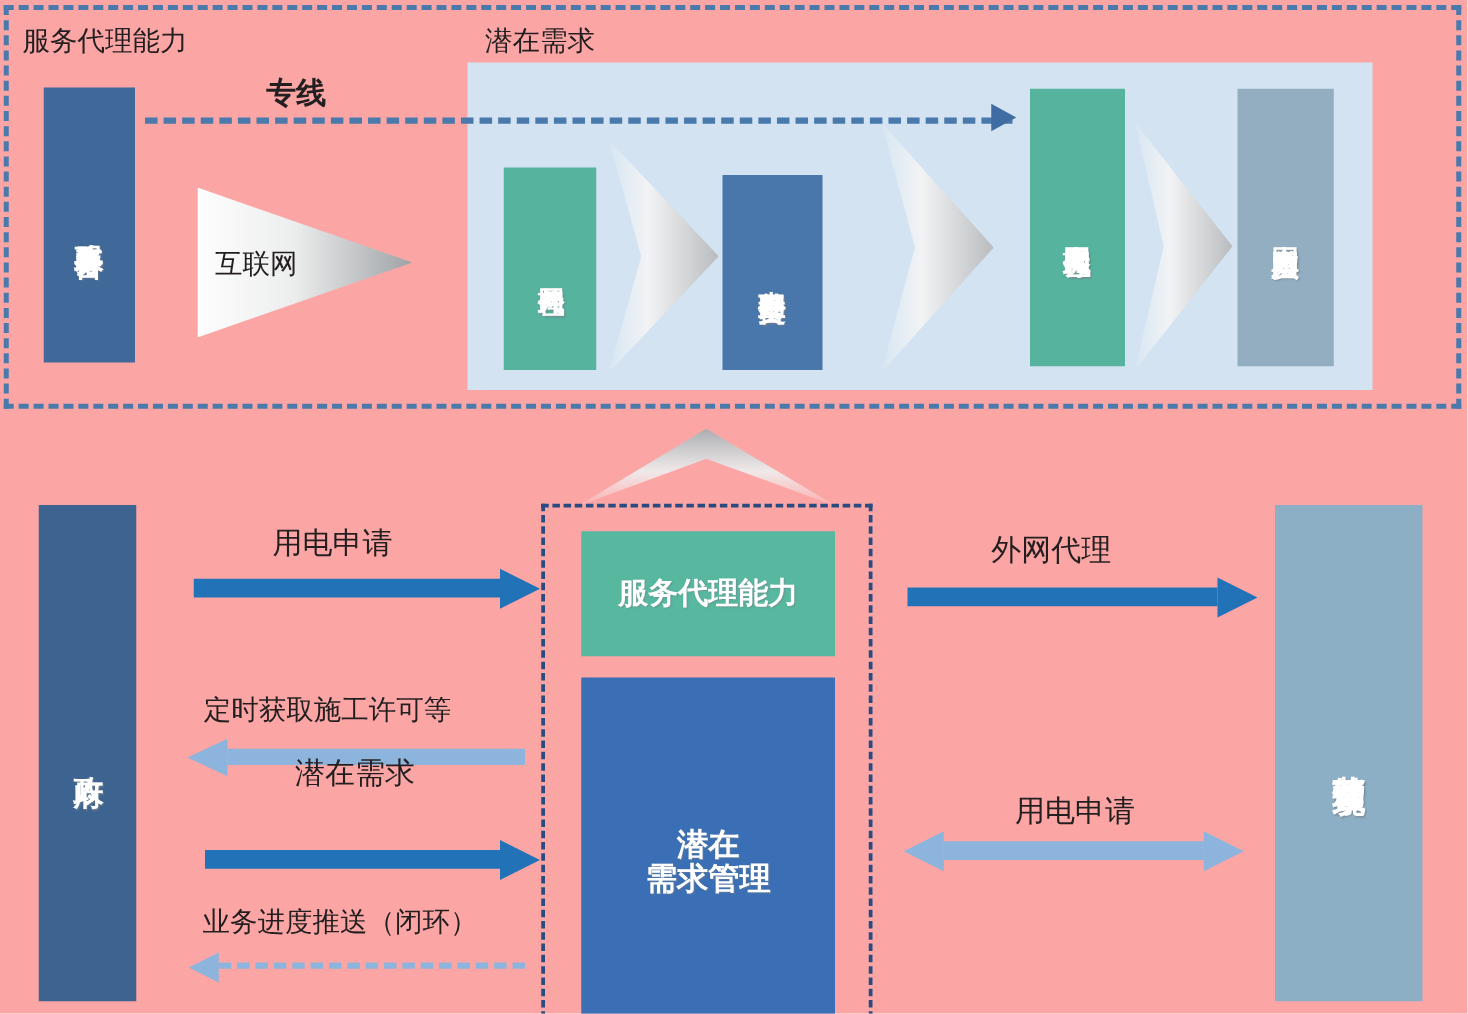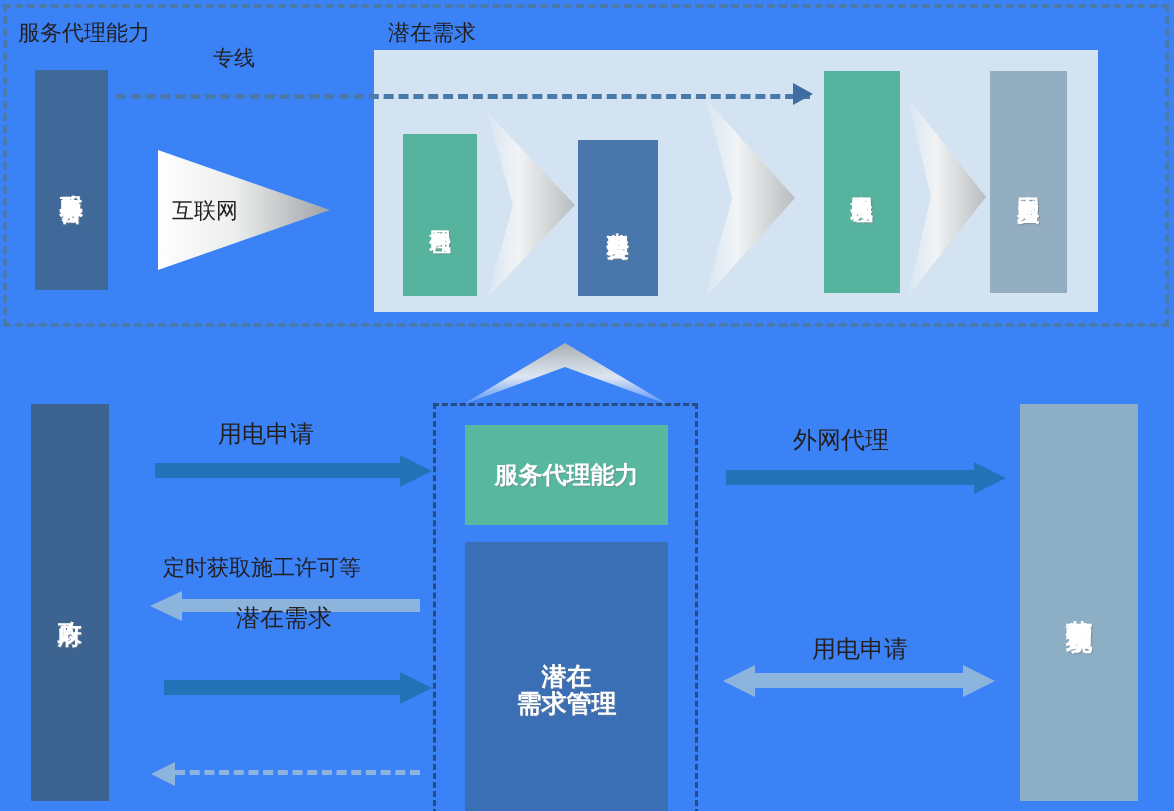--- a/index.html
+++ b/index.html
@@ -7,21 +7,21 @@
     padding: 0;
     background: #ffffff;
   }
   body {
     font-family: "Liberation Sans", "DejaVu Sans", sans-serif;
   }
   #canvas {
     position: relative;
     width: 1174px;
     height: 811px;
-    background: #3b82f6;
+    background: #fca5a5;
     overflow: hidden;
   }
 
   
   .abs { position: absolute; box-sizing: border-box; }
 
   .vbox {
     display: flex;
     align-items: center;
     justify-content: center;
@@ -97,22 +97,22 @@
     border-top: 5px dashed #4a79ab;
   }
   #line-dedicated-head {
     left: 793px; top: 83px;
     width: 0; height: 0;
     border-left: 20px solid #3f6ca3;
     border-top: 11px solid transparent;
     border-bottom: 11px solid transparent;
   }
   #label-dedicated {
-    left: 213px; top: 44px;
-    font-size: 21px; color: #231f20;
+    left: 213px; top: 58px;
+    font-size: 24px; color: #231f20; font-weight: bold;
   }
 
   
   #internet-arrow {
     left: 158px; top: 150px;
     width: 172px; height: 120px;
   }
   #label-internet {
     left: 172px; top: 196px;
     font-size: 22px; color: #231f20;
@@ -291,20 +291,21 @@
   <div class="abs flow-label small" style="left:163px; top:553px;">定时获取施工许可等</div>
   <div class="arrow-shaft" style="left:182px; top:599px; width:238px; height:13px; background:#8db4dd;"></div>
   <div class="arrow-head" style="left:150px; top:591px;
        border-right:32px solid #8db4dd; border-top:15px solid transparent; border-bottom:15px solid transparent;"></div>
 
   <div class="abs flow-label" style="left:236px; top:602px;">潜在需求</div>
   <div class="arrow-shaft" style="left:164px; top:680px; width:236px; height:15px; background:#2272b8;"></div>
   <div class="arrow-head" style="left:400px; top:672px;
        border-left:32px solid #2272b8; border-top:16px solid transparent; border-bottom:16px solid transparent;"></div>
 
+  <div class="abs flow-label small" style="left:162px; top:723px;">业务进度推送（闭环）</div>
   <div class="arrow-shaft" style="left:175px; top:770px; width:245px; height:0; border-top:5px dashed #8db4dd;"></div>
   <div class="arrow-head" style="left:151px; top:762px;
        border-right:24px solid #8db4dd; border-top:12px solid transparent; border-bottom:12px solid transparent;"></div>
 
   <div class="abs flow-label" style="left:793px; top:424px;">外网代理</div>
   <div class="arrow-shaft" style="left:726px; top:470px; width:248px; height:15px; background:#2272b8;"></div>
   <div class="arrow-head" style="left:974px; top:462px;
        border-left:32px solid #2272b8; border-top:16px solid transparent; border-bottom:16px solid transparent;"></div>
 
   <div class="abs flow-label" style="left:812px; top:633px;">用电申请</div>

